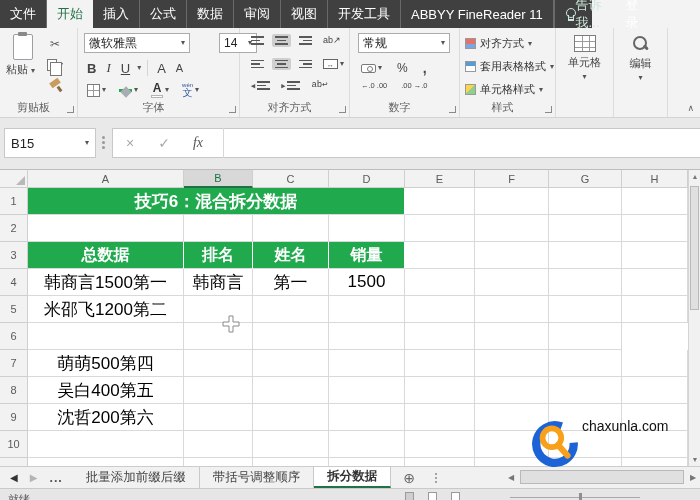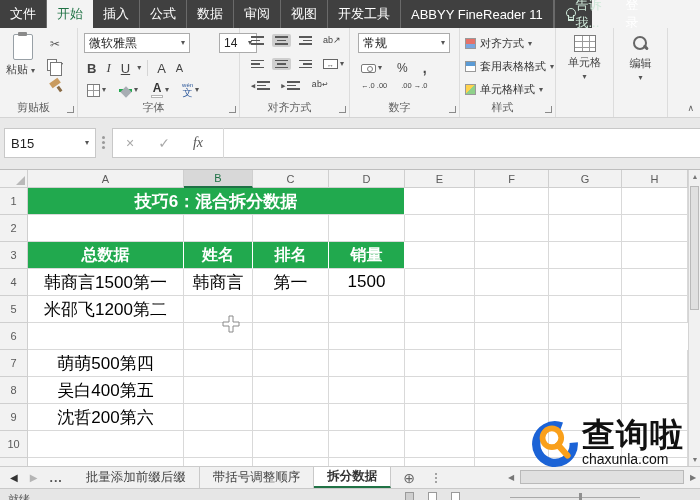--- a/index.html
+++ b/index.html
@@ -461,22 +461,22 @@
       <div class="cell"></div>
       <div class="cell"></div>
       <div class="cell"></div>
       <div class="cell"></div>
       <div class="cell"></div>
     </div>
 
     <div class="grow">
       <div class="rn">3</div>
       <div class="cell green th">总数据</div>
+      <div class="cell green th">排名</div>
       <div class="cell green th">姓名</div>
-      <div class="cell green th">排名</div>
       <div class="cell green th">销量</div>
       <div class="cell"></div>
       <div class="cell"></div>
       <div class="cell"></div>
       <div class="cell"></div>
     </div>
 
     <div class="grow">
       <div class="rn">4</div>
       <div class="cell">韩商言1500第一</div>
@@ -579,21 +579,20 @@
     <span class="arr" style="bottom:0;">▼</span>
   </div>
 
   <div class="watermark">
     <svg width="50" height="50" viewBox="0 0 48 48">
       <circle cx="24" cy="25" r="18" fill="none" stroke="#1b63d6" stroke-width="8" stroke-dasharray="92 22" stroke-dashoffset="-8" transform="rotate(-30 24 25)"></circle>
       <circle cx="21" cy="19" r="9" fill="none" stroke="#f9a01b" stroke-width="5.5"></circle>
       <line x1="27" y1="26" x2="36" y2="36" stroke="#f9a01b" stroke-width="6" stroke-linecap="round"></line>
     </svg>
     <div class="wm-text">
-      <span class="wm-name">查询啦</span>
       <span class="wm-url">chaxunla.com</span>
     </div>
   </div>
 
   <div class="sheetbar">
     <div class="snav">
       <span class="on">◀</span>
       <span class="off">▶</span>
       <span class="sdots">...</span>
     </div>

